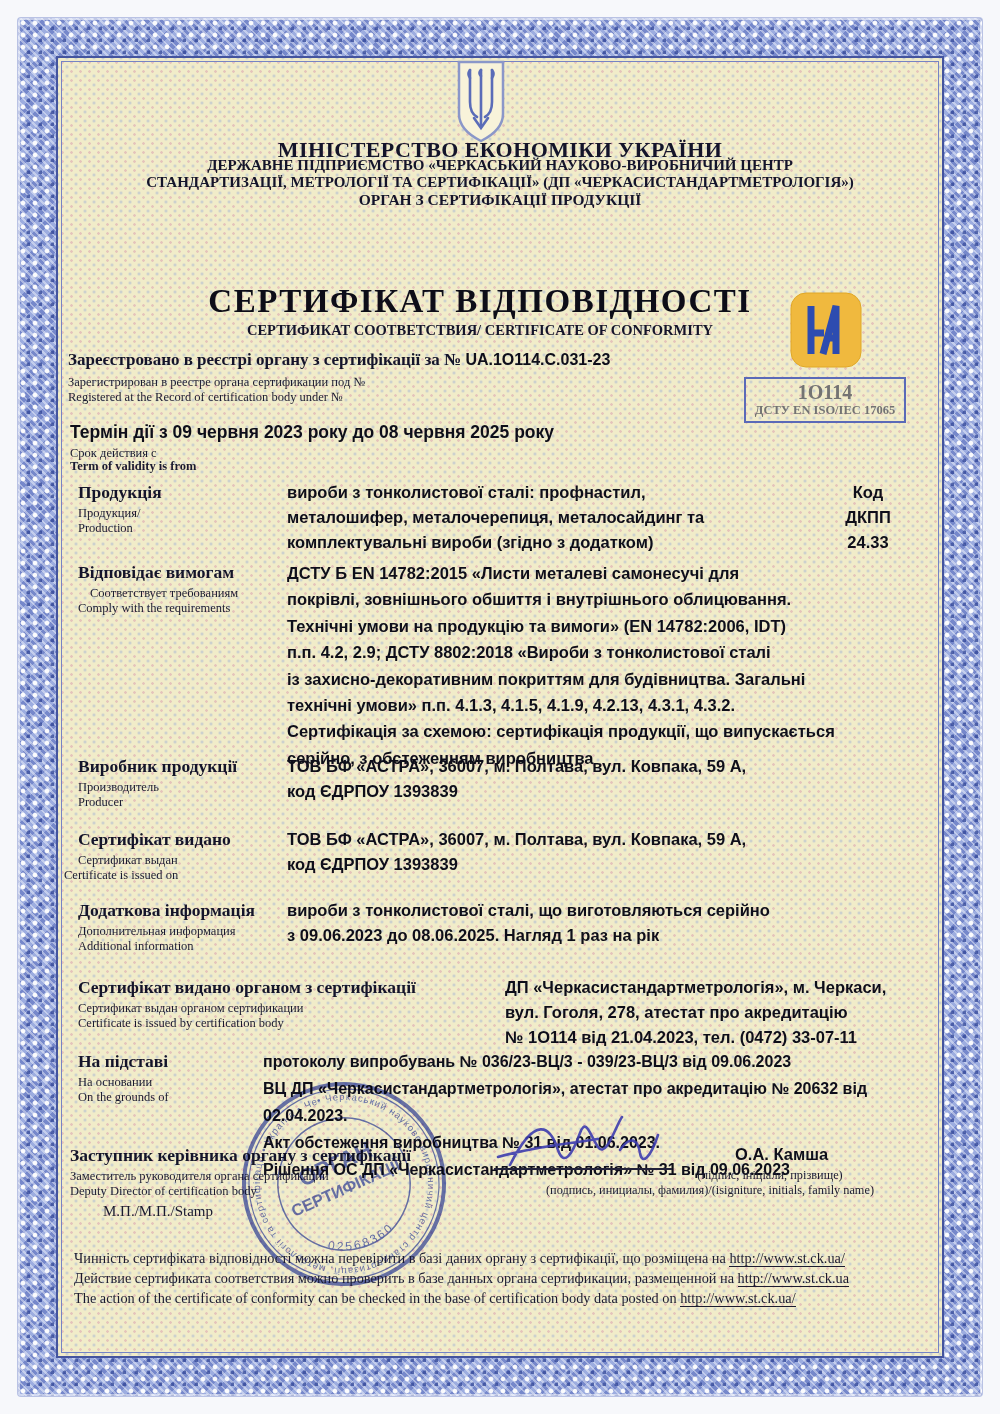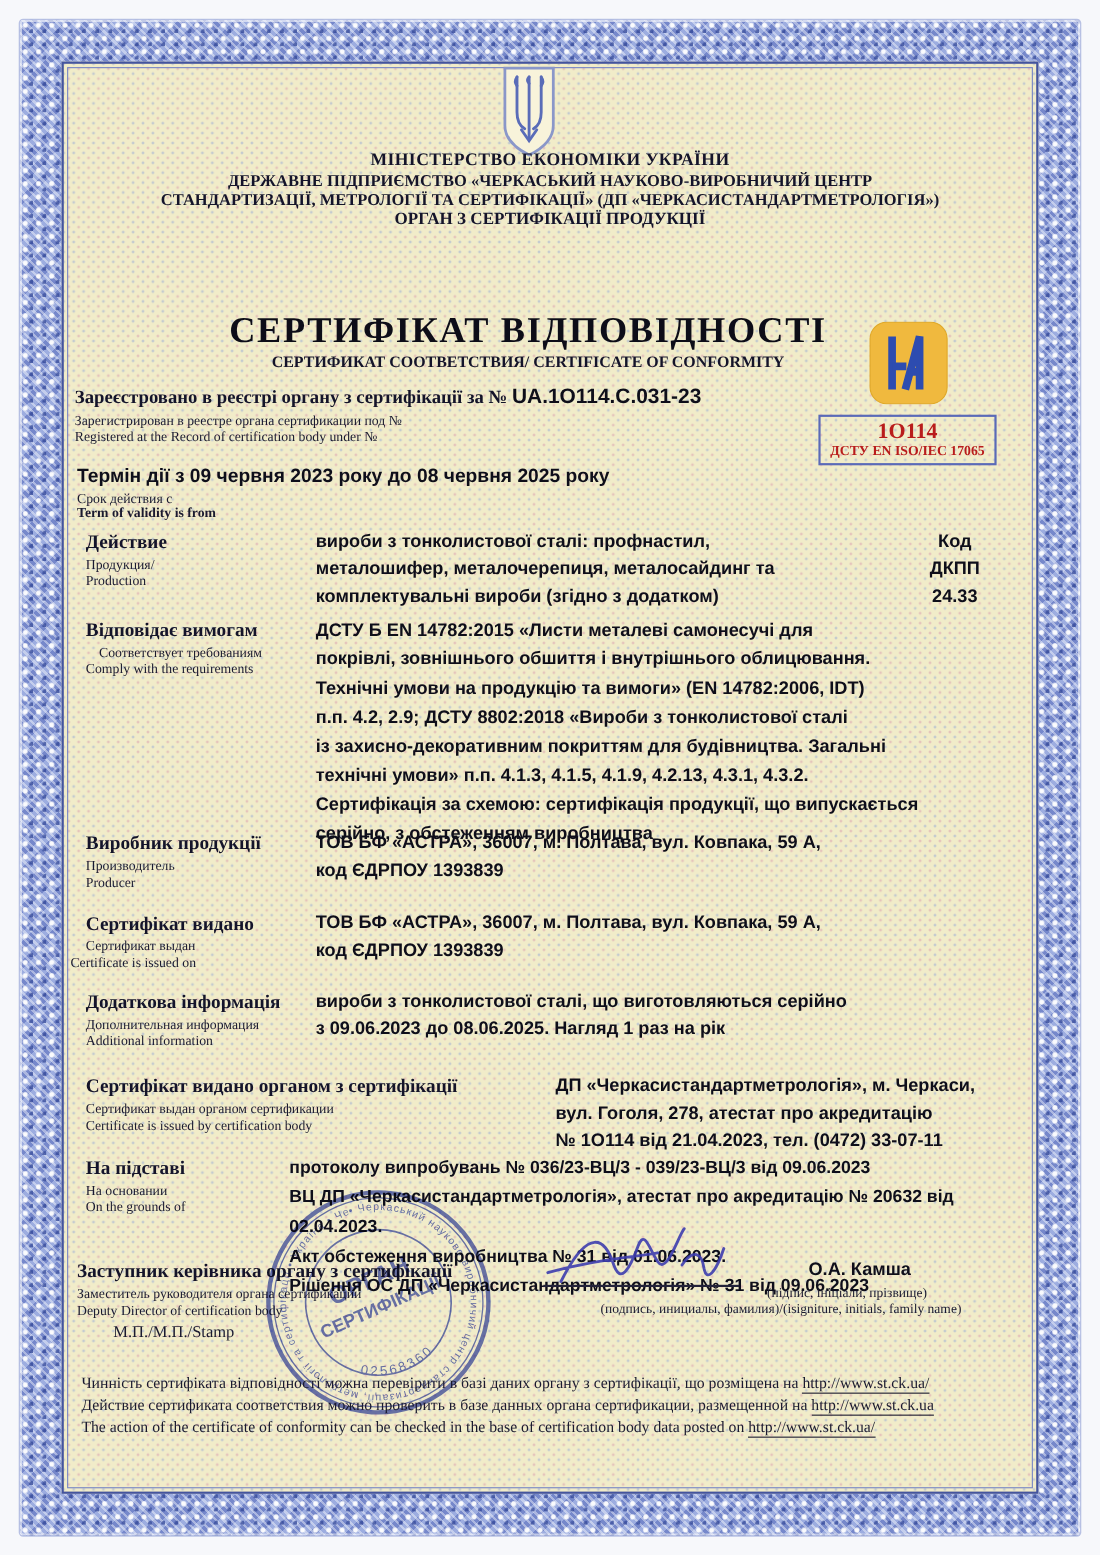--- a/index.html
+++ b/index.html
@@ -30,21 +30,21 @@
 
   .serif-b{font-family:"Liberation Serif",serif;font-weight:bold;color:#14142a;}
   .serif-r{font-family:"Liberation Serif",serif;color:#1a1a30;}
   .sans-b{font-family:"Liberation Sans",sans-serif;font-weight:bold;color:#0e0e1a;}
   .center{left:0;right:0;text-align:center;}
   .label{font-size:17.5px;line-height:1.1;}
   .sub{font-size:12.5px;line-height:1.22;}
   .val{font-size:16.5px;line-height:1.5;}
   .u{border-bottom:1.2px solid #1a1a30;padding-bottom:0px;}
 
-  .regbox{border:2px solid #5a6ab8;text-align:center;color:#b91c1c;
+  .regbox{border:2px solid #5a6ab8;text-align:center;color:#737373;
     font-family:"Liberation Serif",serif;font-weight:bold;}
   .stamp-wrap{opacity:.78;mix-blend-mode:multiply;transform:rotate(-18deg);}
   .sig-line{border-bottom:2px solid #23233a;}
 </style>
 </head>
 <body>
 
 <div class="page">
   <div class="frame"></div>
   <div class="paper"></div>
@@ -55,21 +55,21 @@
       <g fill="none" stroke="#5a6cb8" stroke-width="2.6" stroke-linecap="round">
         <path d="M29 12 V68"></path>
         <path d="M18 12 V44 Q18 55 25 59"></path>
         <path d="M40 12 V44 Q40 55 33 59"></path>
         <path d="M22 60 L29 70 L36 60"></path>
         <path d="M18 12 Q15 16 18 20 M40 12 Q43 16 40 20 M29 12 Q26 15 29 18"></path>
       </g>
     </svg>
   </div>
 
-  <div class="abs center serif-b" style="top:137px;font-size:16px;letter-spacing:.4px;font-family:Liberation Serif, serif;">МІНІСТЕРСТВО ЕКОНОМІКИ УКРАЇНИ</div>
+  <div class="abs center serif-b" style="top:137px;font-size:22px;letter-spacing:.4px;font-family:Liberation Serif, serif;">МІНІСТЕРСТВО ЕКОНОМІКИ УКРАЇНИ</div>
   <div class="abs center serif-b" style="top:157px;font-size:15px;">ДЕРЖАВНЕ ПІДПРИЄМСТВО «ЧЕРКАСЬКИЙ НАУКОВО-ВИРОБНИЧИЙ ЦЕНТР</div>
   <div class="abs center serif-b" style="top:174px;font-size:15px;">СТАНДАРТИЗАЦІЇ, МЕТРОЛОГІЇ ТА СЕРТИФІКАЦІЇ» (ДП «ЧЕРКАСИСТАНДАРТМЕТРОЛОГІЯ»)</div>
   <div class="abs center serif-b" style="top:191px;font-size:15.5px;">ОРГАН З СЕРТИФІКАЦІЇ ПРОДУКЦІЇ</div>
 
   <div class="abs serif-b" style="top:283px;left:0;width:960px;text-align:center;font-size:33px;letter-spacing:1.5px;color:#0d0d18;">СЕРТИФІКАТ ВІДПОВІДНОСТІ</div>
   <div class="abs serif-b" style="top:322px;left:0;width:960px;text-align:center;font-size:14.5px;">СЕРТИФИКАТ СООТВЕТСТВИЯ/ CERTIFICATE OF CONFORMITY</div>
 
   <div class="abs" style="left:790px;top:292px;width:72px;height:76px;">
     <svg width="72" height="76" viewBox="0 0 72 76">
       <rect x="1" y="1" width="70" height="74" rx="15" fill="#f0b93e" stroke="#e0a828"></rect>
@@ -81,30 +81,30 @@
       </g>
     </svg>
   </div>
 
   <div class="abs regbox" style="left:744px;top:377px;width:158px;height:42px;">
     <div style="font-size:20px;line-height:22px;margin-top:2px;">1О114</div>
     <div style="font-size:12.5px;line-height:14px;">ДСТУ EN ISO/ІЕС 17065</div>
   </div>
 
   <div class="abs" style="left:68px;top:350px;font-size:17px;">
-    <span class="serif-b" style="font-size:17px;">Зареєстровано в реєстрі органу з сертифікації за № </span><span class="sans-b" style="font-size:19px;">UA.1О114.С.031-23</span>
+    <span class="serif-b" style="font-size:17px;">Зареєстровано в реєстрі органу з сертифікації за № </span><span class="sans-b" style="font-size:16px;">UA.1О114.С.031-23</span>
   </div>
   <div class="abs serif-r sub" style="left:68px;top:375px;">Зарегистрирован в реестре органа сертификации под №</div>
   <div class="abs serif-r sub" style="left:68px;top:390px;">Registered at the Record of certification body under №</div>
 
   <div class="abs sans-b" style="left:70px;top:422px;font-size:17.5px;">Термін дії з 09 червня 2023 року  до  08 червня 2025 року</div>
   <div class="abs serif-r sub" style="left:70px;top:446px;">Срок действия с</div>
   <div class="abs serif-r sub" style="left:70px;top:459px;font-weight:bold;">Term of validity is from</div>
 
-  <div class="abs serif-b label" style="left:78px;top:483px;">Действие</div>
+  <div class="abs serif-b label" style="left:78px;top:483px;">Продукція</div>
   <div class="abs serif-r sub" style="left:78px;top:506px;">Продукция/</div>
   <div class="abs serif-r sub" style="left:78px;top:521px;">Production</div>
   <div class="abs sans-b val" style="left:287px;top:480px;width:540px;">
     <div>вироби з тонколистової сталі: профнастил,</div>
     <div>металошифер, металочерепиця, металосайдинг та</div>
     <div>комплектувальні вироби (згідно з додатком)</div>
   </div>
   <div class="abs sans-b val" style="left:828px;top:480px;width:80px;text-align:center;">
     <div>Код</div>
     <div>ДКПП</div>

